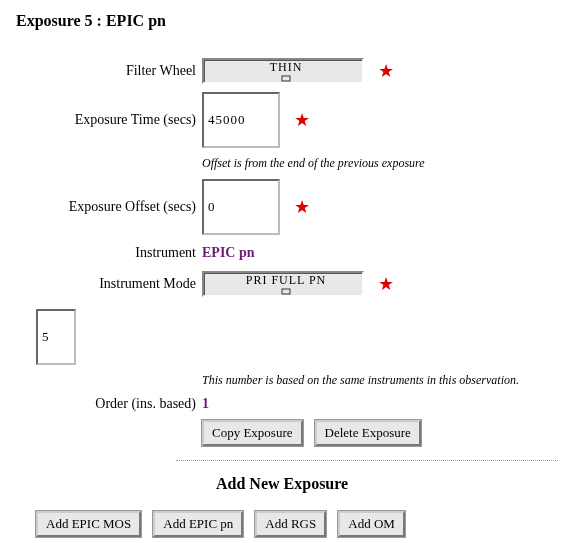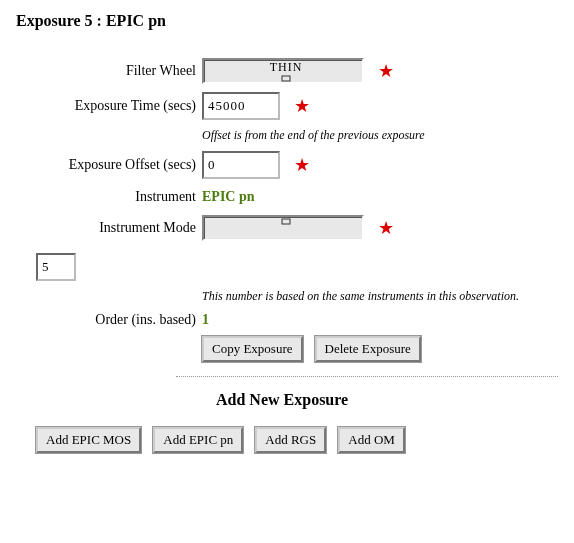--- a/index.html
+++ b/index.html
@@ -59,39 +59,39 @@
     display: inline-flex;
     align-items: center;
     justify-content: center;
   }
   .select-arrow svg { display:block; }
   .text-input {
     border: 2px inset #bbb;
     background: #fff;
     height: 20px;
     width: 66px;
-    padding: 2px 4px;
+    padding: 16px 4px;
     font-family: inherit;
     font-size: 13px;
     letter-spacing: 1px;
     box-sizing: content-box;
   }
   .star {
     color: #d00;
     font-size: 18px;
     line-height: 1;
     margin-left: 6px;
   }
   .note {
     font-style: italic;
     font-size: 12px;
     margin: 2px 0 8px 166px;
   }
   .redval {
-    color: #4d7c0f;
+    color: #701a75;
     font-weight: bold;
   }
   .btn {
     display: inline-flex;
     align-items: center;
     justify-content: center;
     border: 2px outset #ccc;
     background: #e8e8e8;
     font-family: inherit;
     font-size: 13px;
@@ -165,20 +165,21 @@
     <div class="label">Instrument</div>
     <div class="field">
       <span class="redval">EPIC pn</span>
     </div>
   </div>
 
   <div class="row" style="margin-top:10px;">
     <div class="label">Instrument Mode</div>
     <div class="field">
       <div class="select-box w2">
+        <span>PRI FULL PN</span>
         <span class="select-arrow">
           <svg width="10" height="8" viewBox="0 0 10 8">
               <rect x="1" y="1" width="8" height="5" fill="none" stroke="#333" stroke-width="1"></rect>
             </svg>
         </span>
       </div>
       <span class="star">★</span>
     </div>
   </div>
 

